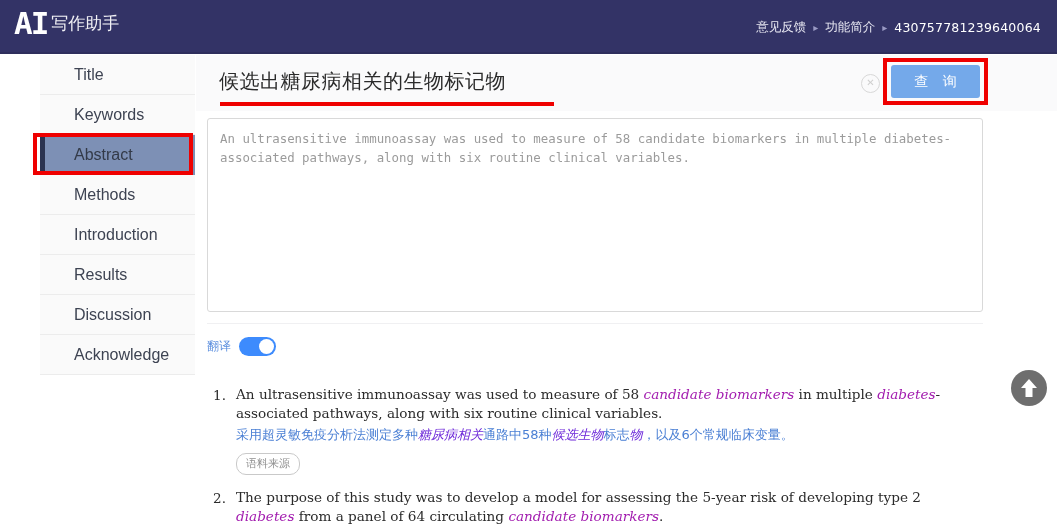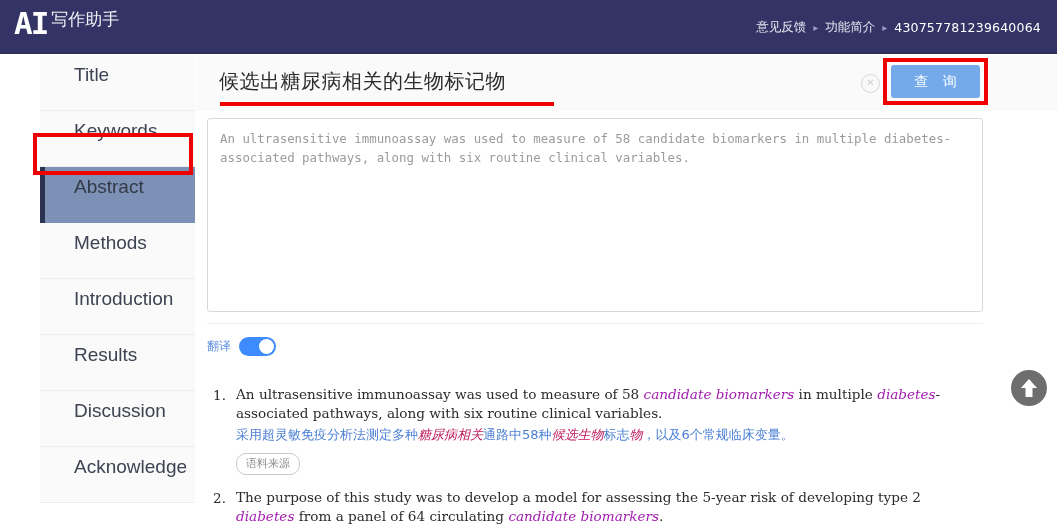--- a/index.html
+++ b/index.html
@@ -23,21 +23,21 @@
     height: 54px;
     background: #333366;
     box-sizing: border-box;
     border-bottom: 2px solid #2e2e5c;
   }
   .logo-wrap {
     position: absolute;
     left: 14px;
     top: 6px;
     display: flex;
-    align-items: flex-start;
+    align-items: center;
   }
   .logo-mark {
     color: #ffffff;
     font-family: "DejaVu Sans Mono", monospace;
     font-size: 31px;
     font-weight: 700;
     letter-spacing: -2px;
     line-height: 34px;
   }
   .logo-text {
@@ -74,25 +74,25 @@
 
   
   .sidebar {
     position: absolute;
     left: 40px;
     top: 55px;
     width: 155px;
     background: #ffffff;
   }
   .side-item {
-    height: 56px;
+    height: 40px;
     line-height: 40px;
     border-bottom: 1px solid #ececec;
     color: #3d4352;
-    font-size: 19px;
+    font-size: 16px;
     padding-left: 34px;
     box-sizing: border-box;
     cursor: pointer;
     position: relative;
     background: #fafafa;
   }
   .side-item.active {
     background: #7d90b5;
     color: #333a48;
     border-bottom: none;
@@ -293,21 +293,21 @@
     font-style: italic;
   }
   .result-zh {
     color: #4a7fd4;
     font-size: 13px;
     line-height: 20px;
     margin-top: 3px;
     font-family: "DejaVu Sans", sans-serif;
   }
   .result-zh .hl {
-    color: #be185d;
+    color: #6d28d9;
     font-style: italic;
   }
   .source-badge {
     display: inline-block;
     margin-top: 8px;
     padding: 2px 9px 3px;
     border: 1px solid #c9c9c9;
     border-radius: 10px;
     color: #909090;
     font-size: 11px;

